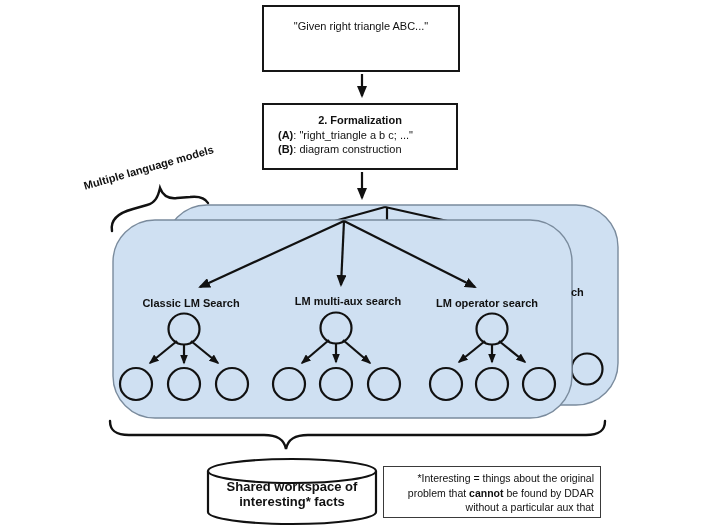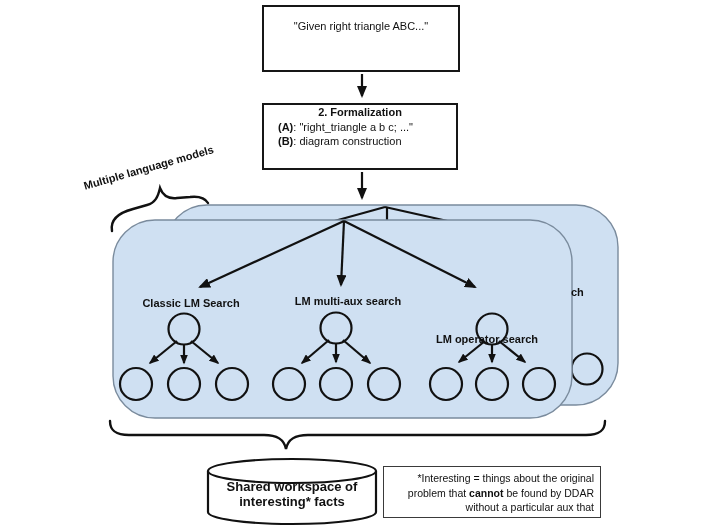--- a/index.html
+++ b/index.html
@@ -111,35 +111,35 @@
     <g>
       <path d="M208,471 L208,512 A84,12 0 0,0 376,512 L376,471" fill="#fff" stroke="#111" stroke-width="2.2"></path>
       <ellipse cx="292" cy="471" rx="84" ry="12" fill="#fff" stroke="#111" stroke-width="2.2"></ellipse>
     </g>
   </svg>
 
   <div class="abs box" style="left:262px;top:5px;width:198px;height:67px;padding-top:12px;">
     <div>"Given right triangle ABC..."</div>
   </div>
 
-  <div class="abs box" style="left:262px;top:103px;width:196px;height:67px;">
+  <div class="abs box" style="left:262px;top:103px;width:196px;height:67px;padding-top:8px;">
     <div class="title">2. Formalization</div>
     <div class="box2-lines">
       <div><span class="b">(A)</span><span>: "right_triangle a b c; ..."</span></div>
       <div><span class="b">(B)</span><span>: diagram construction</span></div>
     </div>
   </div>
 
   <div class="annotation">Multiple language models</div>
 
   <div class="back-fragment">ch</div>
 
   <div class="tree-label" style="left:191px;top:297px;">Classic LM Search</div>
   <div class="tree-label" style="left:348px;top:295px;">LM multi-aux search</div>
-  <div class="tree-label" style="left:487px;top:297px;margin-top:36px;">LM operator search</div>
+  <div class="tree-label" style="left:487px;top:297px;">LM operator search</div>
 
   <div class="workspace-label">
     <div>Shared workspace of</div>
     <div>interesting* facts</div>
   </div>
 
   <div class="note">
     <div>*Interesting = things about the original</div>
     <div><span>problem that </span><span class="b">cannot</span><span> be found by DDAR</span></div>
     <div>without a particular aux that</div>

